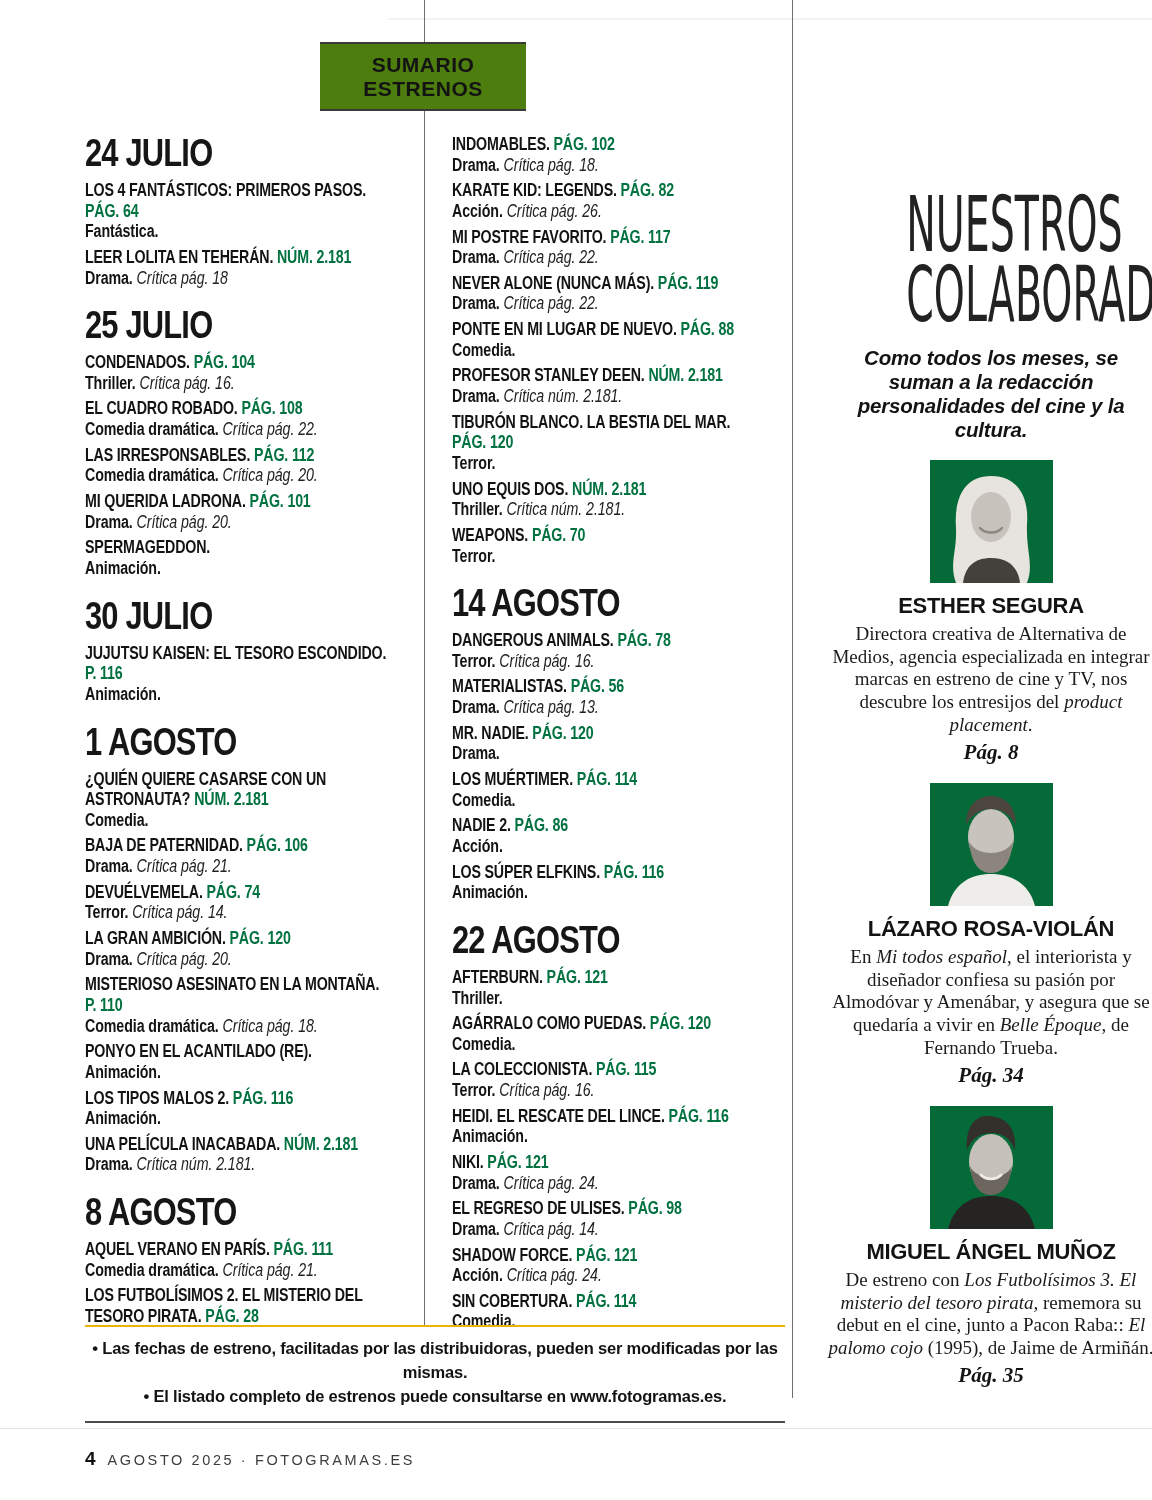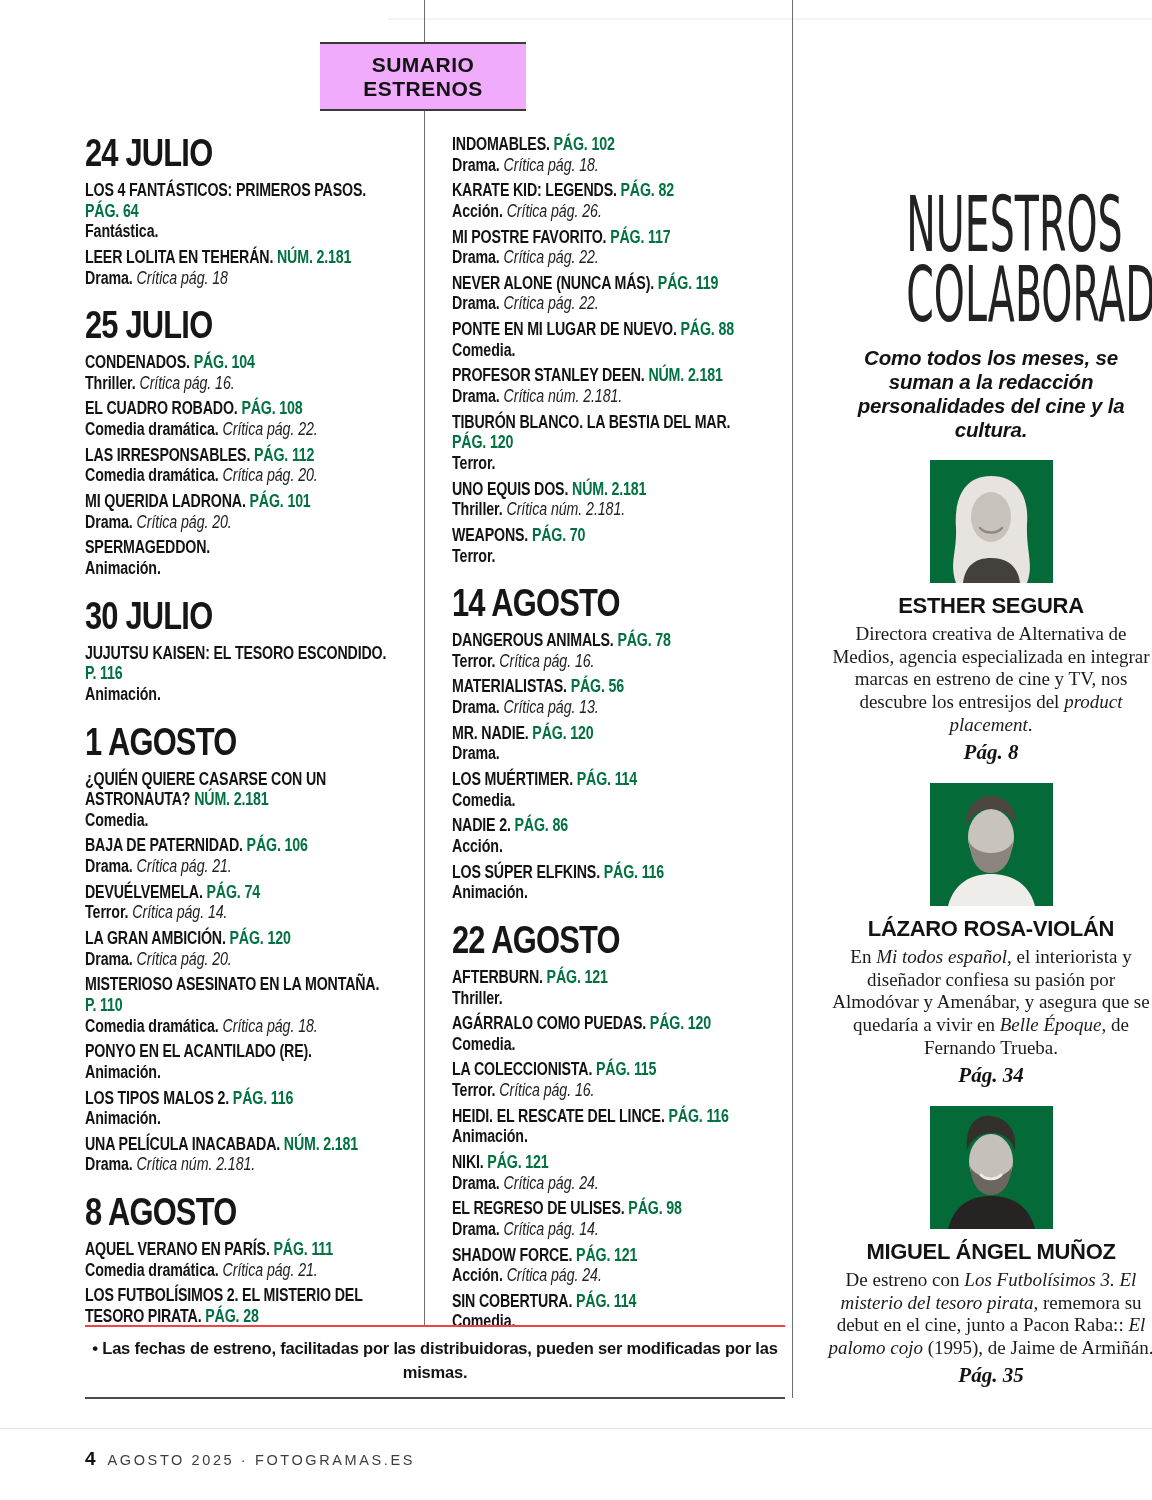--- a/index.html
+++ b/index.html
@@ -6,21 +6,21 @@
   .page{position:relative;width:1152px;height:1500px;background:#ffffff;overflow:hidden;
         font-family:"Liberation Sans",sans-serif;color:#131313;}
 
   
   .vrule{position:absolute;width:1px;background:#6f6f6f;}
   .vrule1{left:424px;top:0;height:1325px;}
   .vrule2{left:792px;top:0;height:1398px;}
   .faint-top{position:absolute;left:388px;top:18px;width:764px;height:2px;background:#f3f3f3;}
 
   
-  .sumario-box{position:absolute;left:320px;top:42px;width:206px;background:#f0abfc;
+  .sumario-box{position:absolute;left:320px;top:42px;width:206px;background:#4d7c0f;
     border-top:2px solid #3a3a3a;border-bottom:2px solid #3a3a3a;text-align:center;
     padding:9px 0 8px;}
   .sumario-box .t{font-weight:700;font-size:21px;letter-spacing:.5px;word-spacing:6px;}
 
   
   .col{position:absolute;top:128px;width:400px;transform:scaleX(0.8125);transform-origin:top left;}
   .col-left{left:85px;}
   .col-mid{left:452px;padding-top:6px;}
   .date-h{font-size:38px;font-weight:800;letter-spacing:-1px;line-height:1;margin:18px 0 8px;color:#161616;}
   .col > .date-h:first-child{margin-top:6px;}
@@ -40,21 +40,21 @@
   .person{margin-top:18px;}
   .photo{width:123px;height:123px;margin:0 auto 10px;}
   .photo svg{display:block;}
   .p-name{font-size:22px;font-weight:700;letter-spacing:-.3px;}
   .p-desc{font-family:"Liberation Serif",serif;font-size:19px;line-height:1.2;margin-top:4px;color:#1b1b1b;}
   .p-desc .it{font-style:italic;}
   .p-page{font-family:"Liberation Serif",serif;font-size:21px;font-weight:700;font-style:italic;margin-top:3px;}
 
   
   .footnotes{position:absolute;left:85px;top:1325px;width:688px;background:#fff;
-     border-top:2px solid #ef4444;border-bottom:2px solid #4a4a4a;
+     border-top:2px solid #eab308;border-bottom:2px solid #4a4a4a;
      text-align:center;padding:10px 6px 12px;}
   .footnotes .note{font-weight:700;font-size:16.5px;line-height:1.45;letter-spacing:-.2px;}
 
   
   .bottom-line{position:absolute;left:0;top:1428px;width:1152px;height:1px;background:#e4e4e4;}
   .page-footer{position:absolute;left:85px;top:1448px;font-size:14.5px;letter-spacing:2.6px;color:#3d3d3d;}
   .page-footer .num{font-size:19px;font-weight:700;color:#111;letter-spacing:0;margin-right:12px;}
 </style>
 </head>
 <body>
@@ -294,20 +294,21 @@
         </svg>
       </div>
       <div class="p-name">MIGUEL ÁNGEL MUÑOZ</div>
       <div class="p-desc"><span>De estreno con </span><span class="it">Los Futbolísimos 3. El misterio del tesoro pirata,</span><span> rememora su debut en el cine, junto a Pacon Raba:: </span><span class="it">El palomo cojo</span><span> (1995), de Jaime de Armiñán.</span></div>
       <div class="p-page">Pág. 35</div>
     </div>
   </div>
 
   <div class="footnotes">
     <div class="note">• Las fechas de estreno, facilitadas por las distribuidoras, pueden ser modificadas por las mismas.</div>
+    <div class="note">• El listado completo de estrenos puede consultarse en www.fotogramas.es.</div>
   </div>
 
   <div class="bottom-line"></div>
   <div class="page-footer">
     <span class="num">4</span><span>AGOSTO 2025 · FOTOGRAMAS.ES</span>
   </div>
 
 </div>
 
 </body></html>

